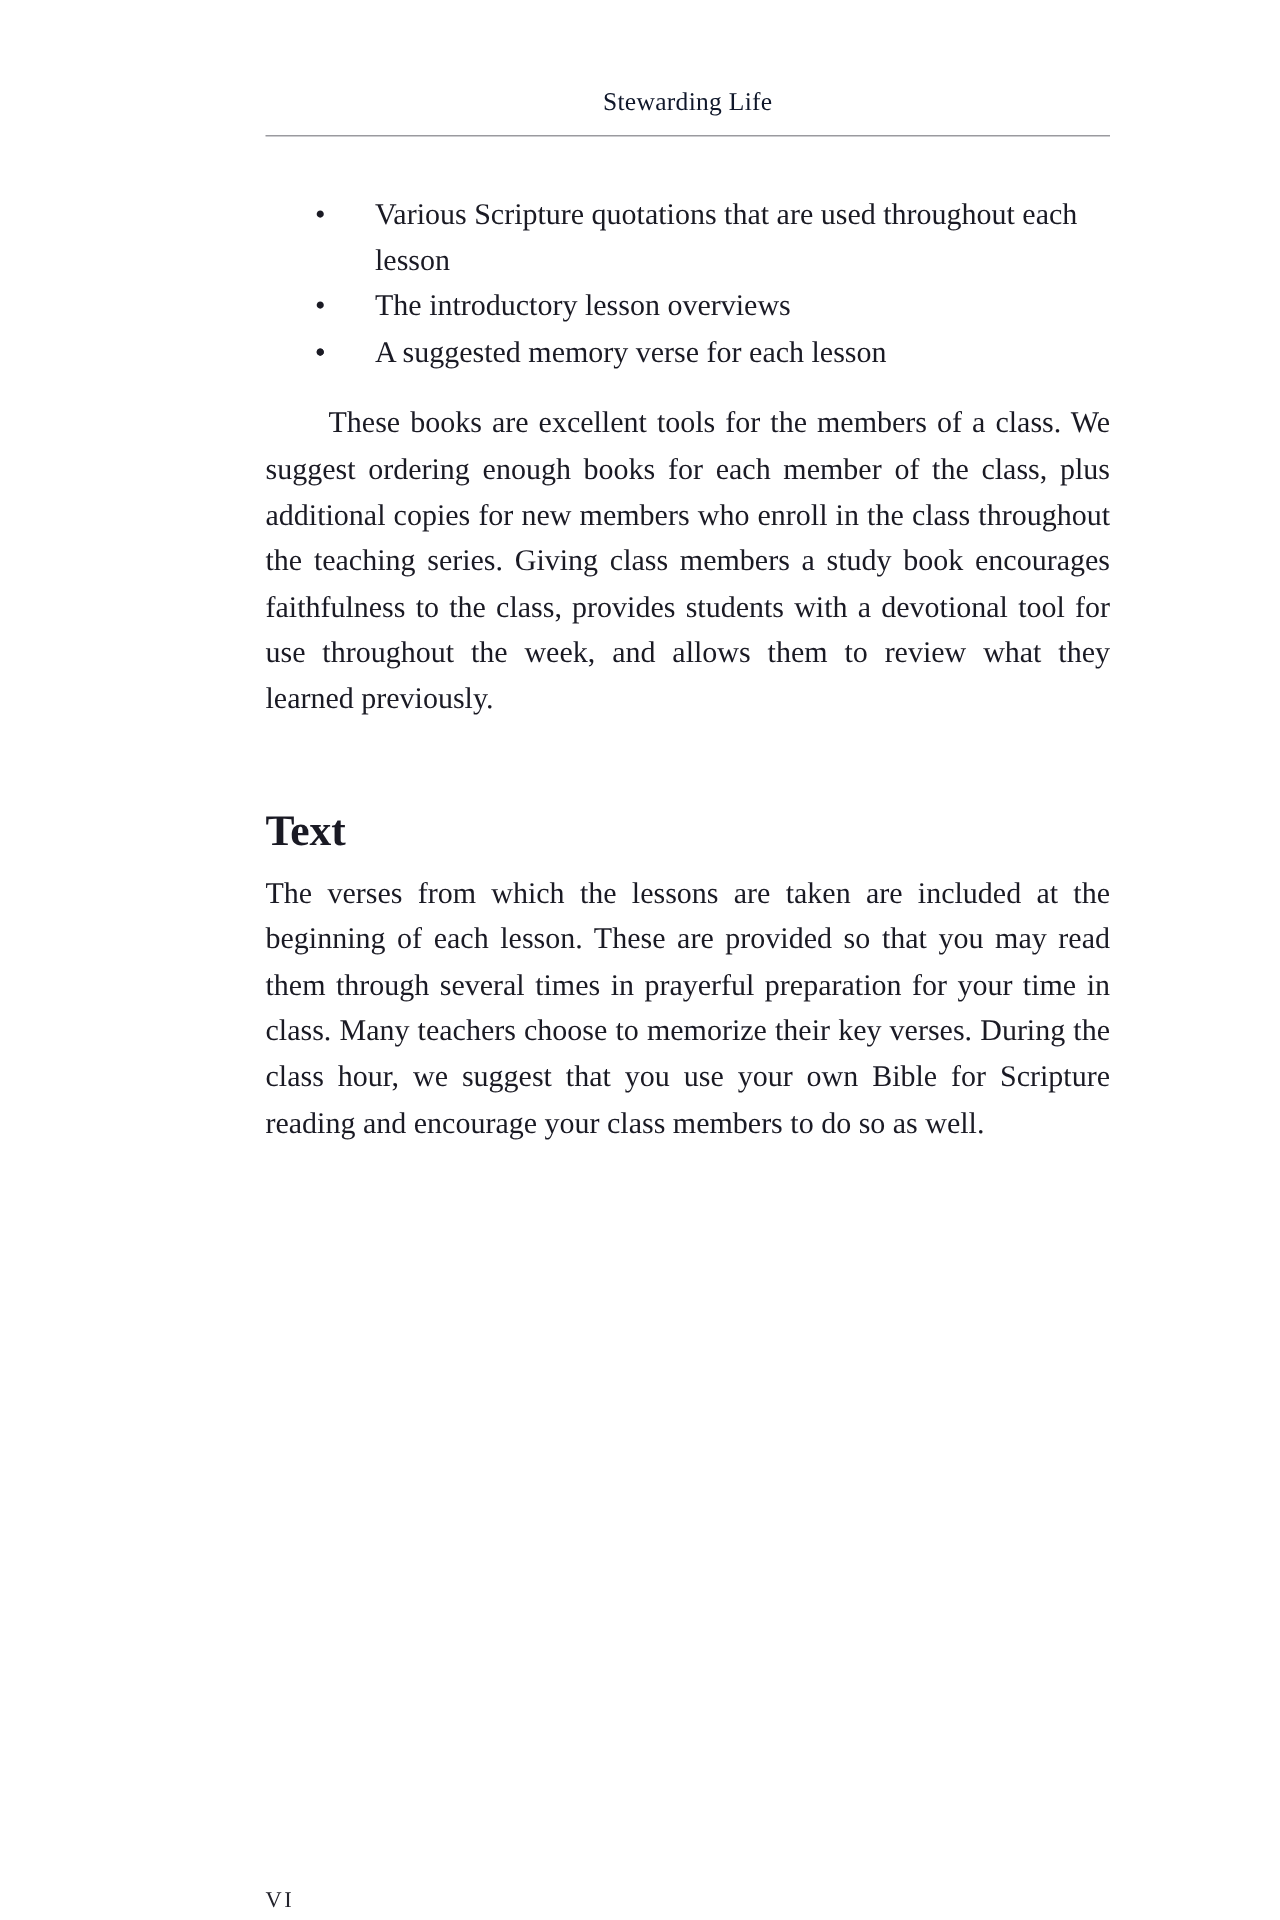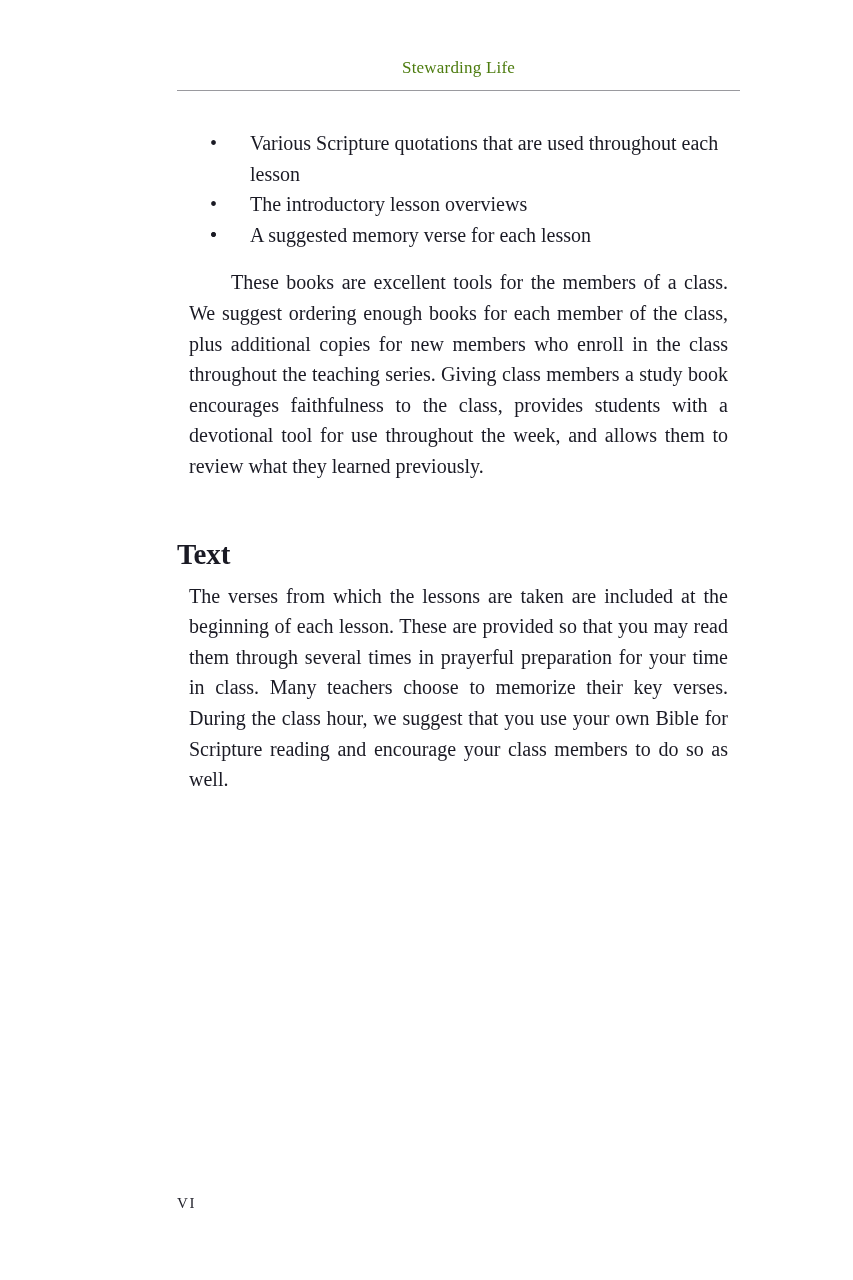--- a/index.html
+++ b/index.html
@@ -26,21 +26,21 @@
   
   .running-head {
     position: absolute;
     left: 177px;
     top: 56px;
     width: 563px;
     text-align: center;
     font-size: 17px;
     line-height: 24px;
     letter-spacing: 0.2px;
-    color: #4d7c0f;
+    color: #0f172a;
   }
   .head-rule {
     position: absolute;
     left: 177px;
     top: 90px;
     width: 563px;
     height: 1px;
     background: #9a9a9f;
   }
 
@@ -73,21 +73,21 @@
     font-size: 20px;
     line-height: 30.6px;
   }
 
   
   .para {
     font-size: 20px;
     line-height: 30.6px;
     text-align: justify;
     text-justify: inter-word;
-    margin: 12px;
+    margin: 0;
     hyphens: none;
   }
   .para.indented {
     text-indent: 42px;
   }
   .para.first-after-list {
     margin-top: 17px;
   }
 
   
@@ -102,21 +102,21 @@
     margin-top: 56px;
   }
   .section-block .para {
     margin-top: 11px;
   }
 
   
   .folio {
     position: absolute;
     left: 177px;
-    top: 1194px;
+    top: 1258px;
     font-size: 15px;
     line-height: 18px;
     letter-spacing: 1.6px;
     color: #23232c;
   }
 </style>
 </head>
 <body>
 
 <div class="page">

